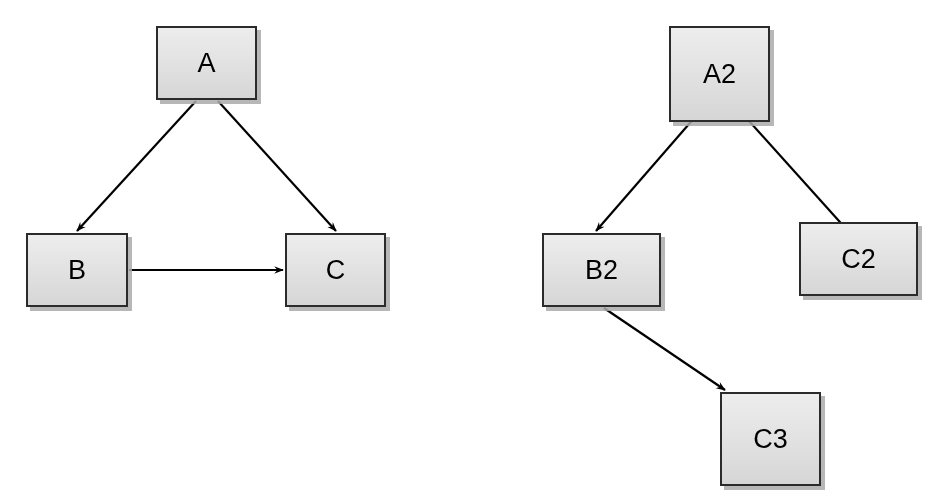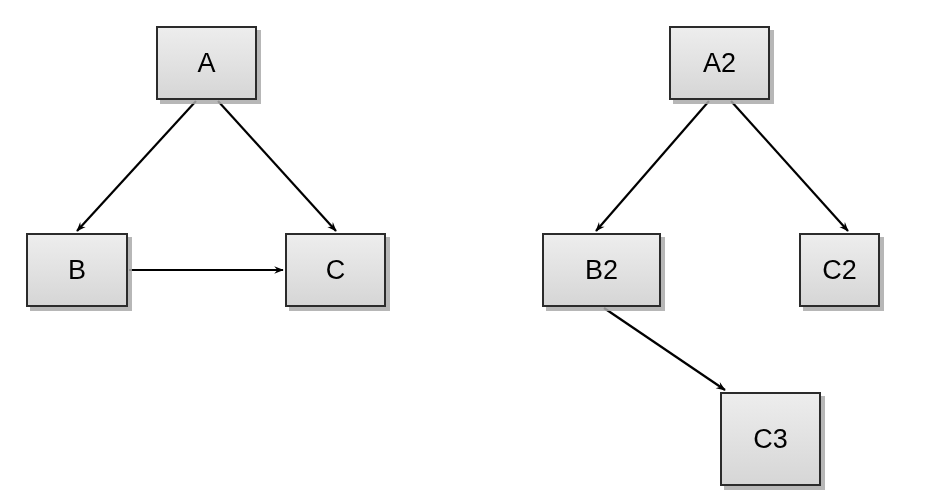--- a/index.html
+++ b/index.html
@@ -68,27 +68,27 @@
   <div id="nodes">
       <div class="node" style="left: 156px; top: 26px; width: 101px; height: 74px;">
         <span class="node-label">A</span>
       </div>
       <div class="node" style="left: 26px; top: 233px; width: 102px; height: 74px;">
         <span class="node-label">B</span>
       </div>
       <div class="node" style="left: 285px; top: 233px; width: 101px; height: 74px;">
         <span class="node-label">C</span>
       </div>
-      <div class="node" style="left: 669px; top: 26px; width: 101px; height: 74px;">
+      <div class="node" style="left: 669px; top: 26px; width: 101px; height: 96px;">
         <span class="node-label">A2</span>
       </div>
       <div class="node" style="left: 542px; top: 233px; width: 119px; height: 74px;">
         <span class="node-label">B2</span>
       </div>
-      <div class="node" style="left: 799px; top: 233px; width: 81px; height: 74px;">
+      <div class="node" style="left: 799px; top: 222px; width: 119px; height: 74px;">
         <span class="node-label">C2</span>
       </div>
       <div class="node" style="left: 676px; top: 392px; width: 101px; height: 94px; margin-left: 44px;">
         <span class="node-label">C3</span>
       </div>
     </div>
 
 </div>
 
 </body></html>

